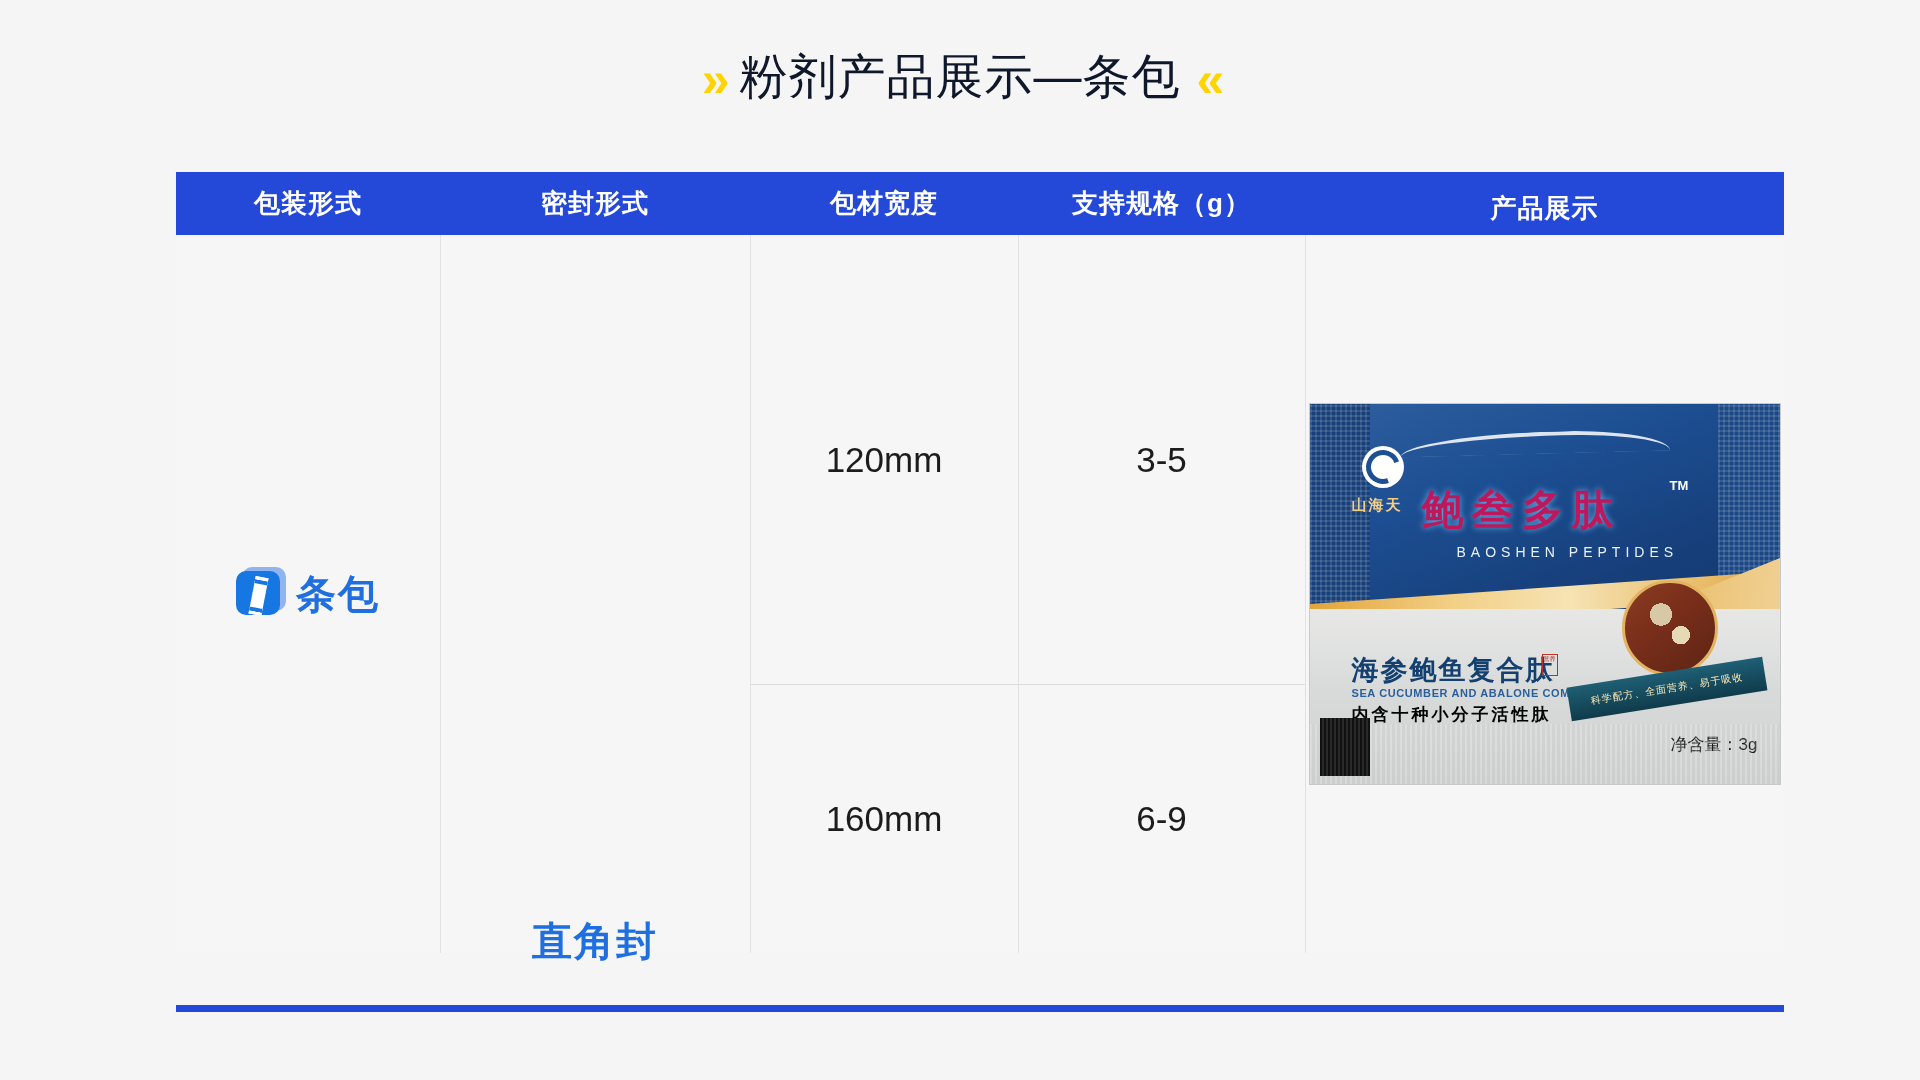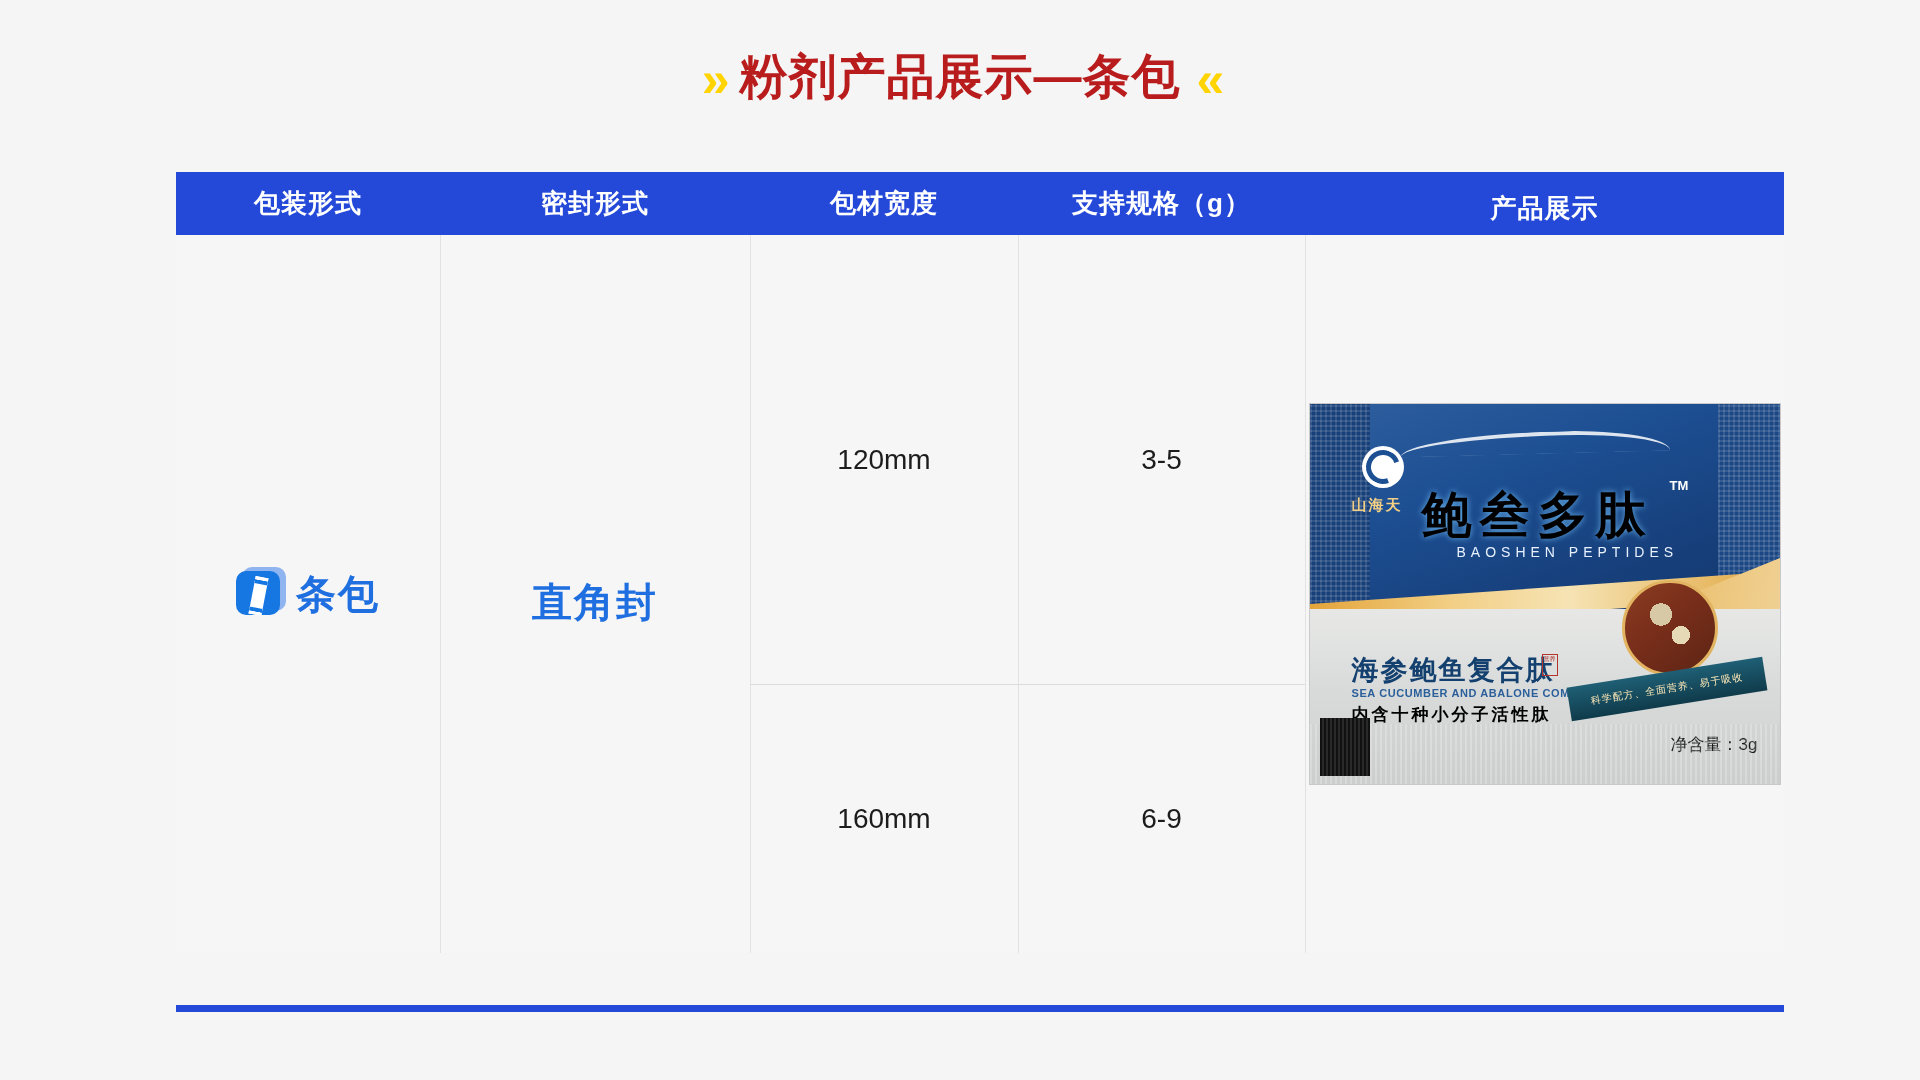--- a/index.html
+++ b/index.html
@@ -31,23 +31,23 @@
     font-size: 50px;
     font-weight: 700;
     line-height: 1;
     letter-spacing: -6px;
     position: relative;
     top: 2px;
   }
   .chev.left { margin-right: 6px; }
   .chev.right { margin-left: 6px; }
   .title-text {
-    color: #b91c1c;
+    color: #0f172a;
     font-size: 48px;
-    font-weight: 700;
+    font-weight: 400;
     letter-spacing: 1px;
     line-height: 1;
     white-space: nowrap;
   }
 
   
   .table {
     position: absolute;
     left: 176px;
     top: 172px;
@@ -158,36 +158,37 @@
     color: #1f6fe0;
     font-size: 40px;
     font-weight: 700;
     letter-spacing: 2px;
     white-space: nowrap;
   }
 
   
   .cell-seal {
     left: 264px;
-    top: 8px;
+    top: 16px;
     width: 310px;
     height: 718px;
+    align-items: flex-end;
   }
   .seal-label {
     color: #1f6fe0;
     font-size: 40px;
     font-weight: 700;
     letter-spacing: 2px;
     white-space: nowrap;
   }
 
   
   .val {
     color: #1c1c1c;
-    font-size: 28px;
+    font-size: 35px;
     font-weight: 400;
     white-space: nowrap;
   }
   .cell-w1 { left: 574px; top: 0;   width: 268px; height: 449px; }
   .cell-s1 { left: 842px; top: 0;   width: 287px; height: 449px; }
   .cell-w2 { left: 574px; top: 449px; width: 268px; height: 269px; }
   .cell-s2 { left: 842px; top: 449px; width: 287px; height: 269px; }
 
   
   .cell-photo {
@@ -277,22 +278,22 @@
     left: 42px; top: 92px;
     color: #f2cf85;
     font-size: 15px;
     font-weight: 700;
     letter-spacing: 2px;
     white-space: nowrap;
   }
   .s-name {
     position: absolute;
     left: 112px; top: 78px;
-    color: #000000;
-    font-size: 50px;
+    color: #be185d;
+    font-size: 42px;
     font-weight: 700;
     letter-spacing: 8px;
     white-space: nowrap;
     text-shadow: 0 0 6px rgba(120,200,255,.8);
   }
   .s-tm {
     position: absolute;
     left: 360px; top: 74px;
     color: #ffffff;
     font-size: 13px;

